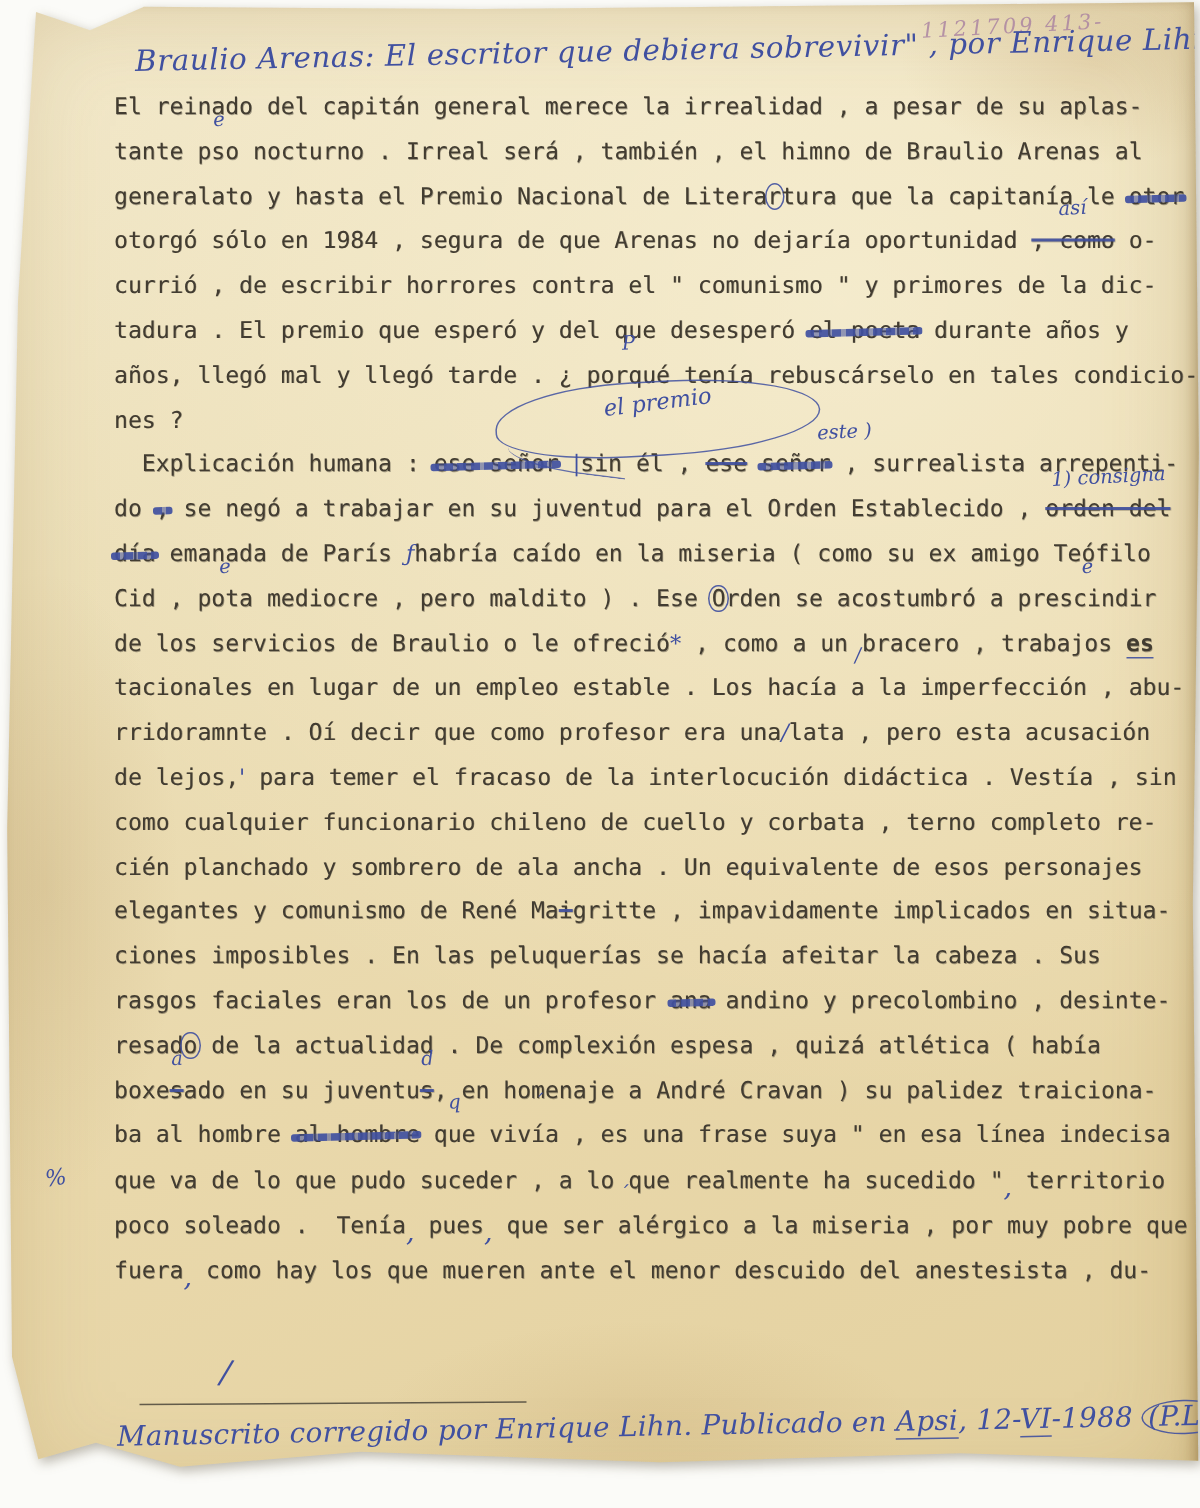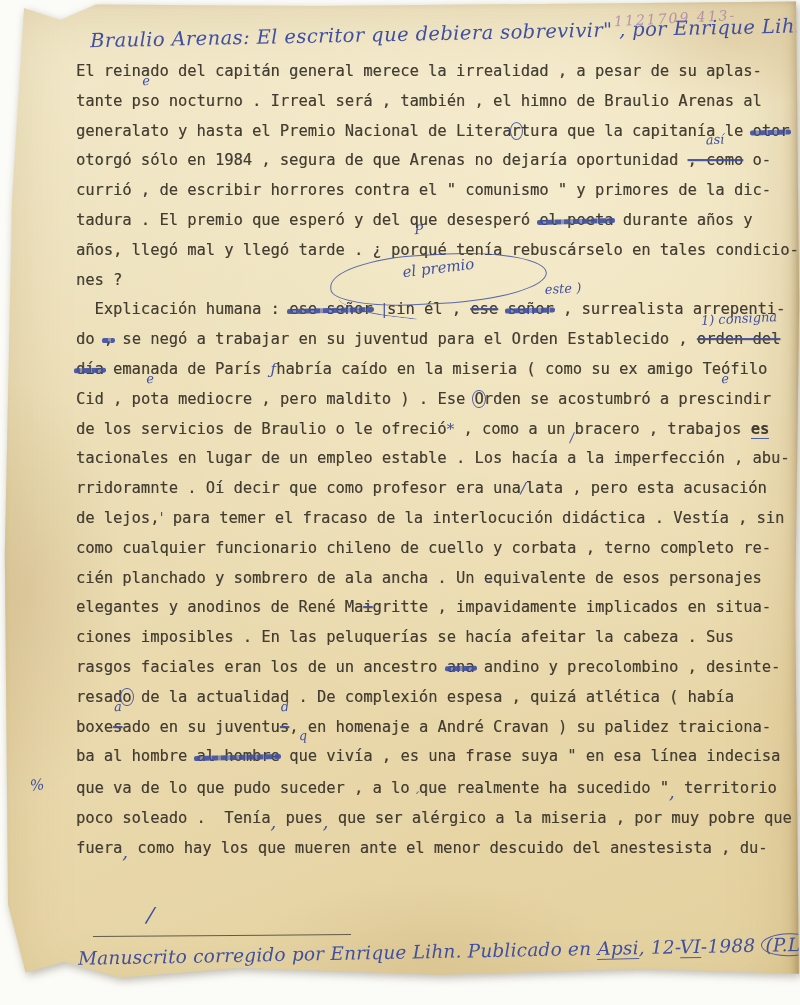--- a/index.html
+++ b/index.html
@@ -91,23 +91,23 @@
           <div class="line"><span class="seg seg-t">  Explicación humana : </span><span class="seg seg-s">ese señor</span><span class="seg seg-t"> </span><span class="seg seg-h">|</span><span class="seg seg-t">sin él , </span><span class="seg seg-x">ese</span><span class="seg seg-t"> </span><span class="seg seg-s">señor</span><span class="ins-wrap"><span class="seg seg-t"> ,</span><span class="above">este )</span></span><span class="seg seg-t"> surrealista arrepenti-</span></div>
           <div class="line"><span class="seg seg-t">do </span><span class="seg seg-s">,</span><span class="seg seg-t"> se negó a trabajar en su juventud para el Orden Establecido , </span><span class="ins-wrap"><span class="seg seg-x">orden del</span><span class="above">1) consigna</span></span></div>
           <div class="line"><span class="seg seg-s">día</span><span class="seg seg-t"> emanada de París </span><span class="seg seg-h">ƒ</span><span class="seg seg-t">habría caído en la miseria ( como su ex amigo Teófilo</span></div>
           <div class="line"><span class="seg seg-t">Cid , </span><span class="ins-wrap"><span class="seg seg-t">pota</span><span class="above">e</span></span><span class="seg seg-t"> mediocre , pero maldito ) . Ese </span><span class="seg seg-c">O</span><span class="seg seg-t">rden se acostumbró a </span><span class="ins-wrap"><span class="seg seg-t">prescindir</span><span class="above">e</span></span></div>
           <div class="line"><span class="seg seg-t">de los servicios de Braulio o le ofreció</span><span class="seg seg-h">*</span><span class="seg seg-t"> , como a un bracero , trabajos </span><span class="seg seg-ul">es</span></div>
           <div class="line"><span class="seg seg-t">tacionales en lugar de un empleo estable . Los hacía </span><span class="ins-wrap"><span class="seg seg-t">a</span><span class="above">/</span></span><span class="seg seg-t"> la imperfección , abu-</span></div>
           <div class="line"><span class="seg seg-t">rridoramnte . Oí decir que como profesor era una</span><span class="seg seg-h">/</span><span class="seg seg-t">lata , pero esta acusación</span></div>
           <div class="line"><span class="seg seg-t">de lejos,</span><span class="seg seg-h">'</span><span class="seg seg-t"> para temer el fracaso de la interlocución didáctica . Vestía , sin</span></div>
           <div class="line"><span class="seg seg-t">como cualquier funcionario chileno de cuello y corbata , terno completo re-</span></div>
           <div class="line"><span class="seg seg-t">cién planchado y sombrero de ala ancha . Un equivalente de esos personajes</span></div>
-          <div class="line"><span class="seg seg-t">elegantes y anodinos de René Ma</span><span class="seg seg-x">i</span><span class="seg seg-t">gritte , imp</span><span class="ins-wrap"><span class="seg seg-t">a</span><span class="above">´</span></span><span class="seg seg-t">vidamente implicados en situa-</span></div>
+          <div class="line"><span class="seg seg-t">elegantes y comunismo de René Ma</span><span class="seg seg-x">i</span><span class="seg seg-t">gritte , imp</span><span class="ins-wrap"><span class="seg seg-t">a</span><span class="above">´</span></span><span class="seg seg-t">vidamente implicados en situa-</span></div>
           <div class="line"><span class="seg seg-t">ciones imposibles . En las peluquerías se hacía afeitar la cabeza . Sus</span></div>
-          <div class="line"><span class="seg seg-t">rasgos faciales eran los de un ancestro </span><span class="seg seg-s">ana</span><span class="seg seg-t"> andino y precolombino , desinte-</span></div>
+          <div class="line"><span class="seg seg-t">rasgos faciales eran los de un profesor </span><span class="seg seg-s">ana</span><span class="seg seg-t"> andino y precolombino , desinte-</span></div>
           <div class="line"><span class="seg seg-t">resad</span><span class="seg seg-c">o</span><span class="seg seg-t"> de la actualidad . De complexión espesa , quizá atlética ( había</span></div>
           <div class="line"><span class="seg seg-t">boxe</span><span class="ins-wrap"><span class="seg seg-x">s</span><span class="above">a</span></span><span class="seg seg-t">ado en su juventu</span><span class="ins-wrap"><span class="seg seg-x">s</span><span class="above">d</span></span><span class="seg seg-t">, en homenaje a André Cravan ) su palidez traiciona-</span></div>
           <div class="line"><span class="seg seg-t">ba al hombre </span><span class="seg seg-s">al hombre</span><span class="seg seg-t"> </span><span class="ins-wrap"><span class="seg seg-t">que</span><span class="above">q</span></span><span class="seg seg-t"> viv</span><span class="ins-wrap"><span class="seg seg-t">í</span><span class="above">´</span></span><span class="seg seg-t">a , es una frase suya " en esa línea indecisa</span></div>
           <div class="line"><span class="seg seg-t">que va de lo que pudo suceder , a lo que realmente ha sucedido "</span><span class="seg seg-h seg-low">,</span><span class="seg seg-t"> territorio</span></div>
           <div class="line"><span class="seg seg-t">poco soleado .  Tenía</span><span class="seg seg-h seg-low">,</span><span class="seg seg-t"> pues</span><span class="seg seg-h seg-low">,</span><span class="seg seg-t"> que ser </span><span class="ins-wrap"><span class="seg seg-t">a</span><span class="above">´</span></span><span class="seg seg-t">lérgico a la miseria , por muy pobre que</span></div>
           <div class="line"><span class="seg seg-t">fuera</span><span class="seg seg-h seg-low">,</span><span class="seg seg-t"> como hay los que mueren ante el menor descuido del anestesista , du-</span></div>
         </div>
 
       <div class="loop">
         <span class="loop-text hw">el premio</span>

